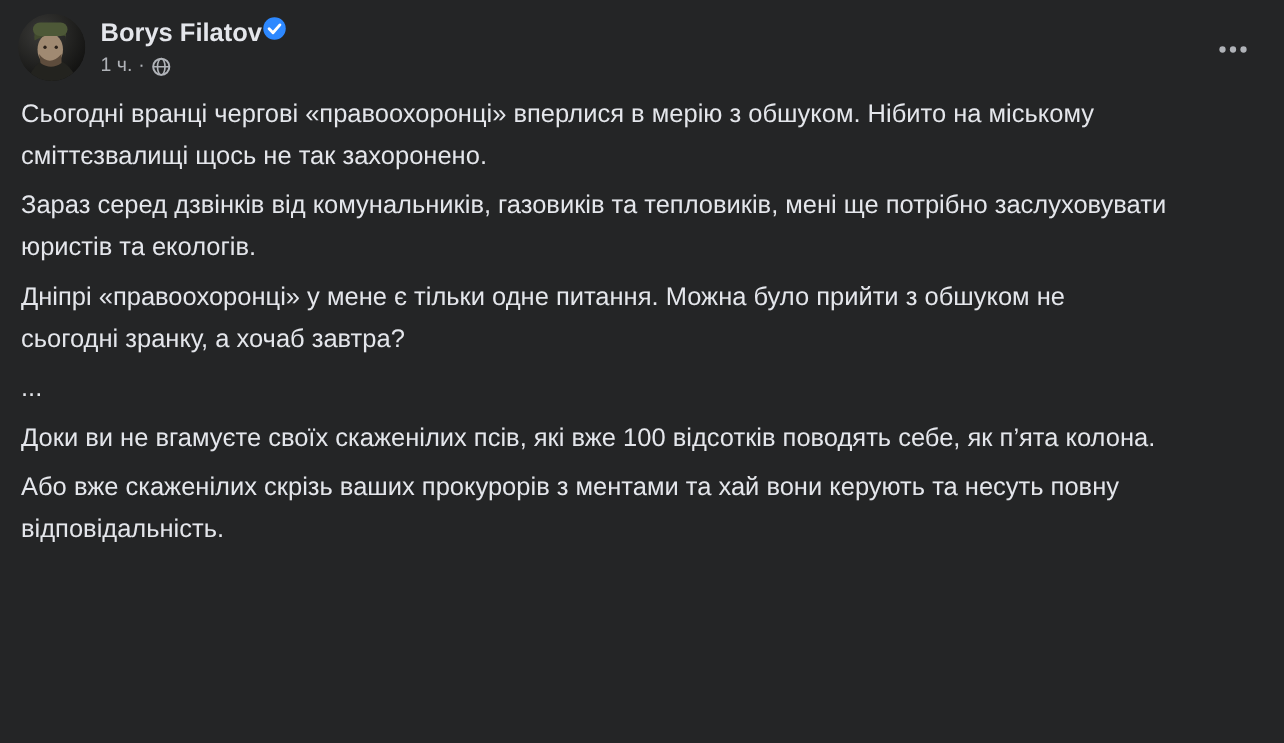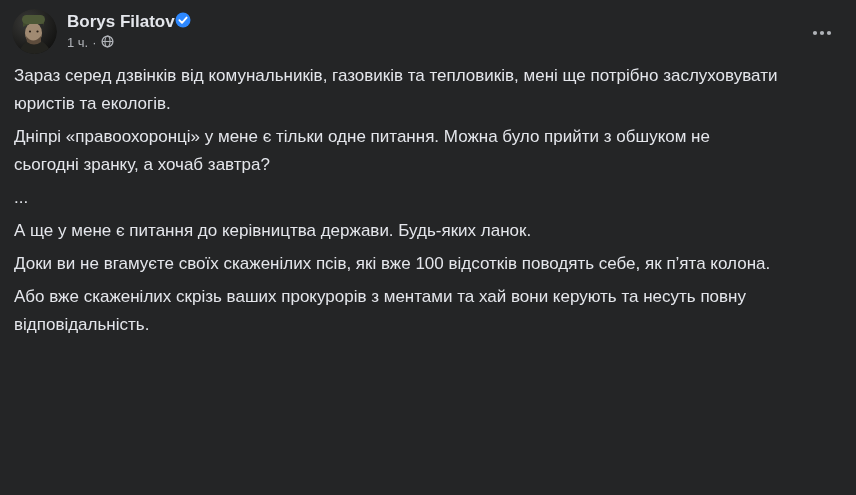--- a/index.html
+++ b/index.html
@@ -15,21 +15,21 @@
   }
   .post{width:856px;height:495px;position:relative;}
   .post-header{
     display:flex;align-items:flex-start;
     padding:9px 16px 0 12px;
   }
   .avatar-wrap{width:45px;height:45px;border-radius:50%;overflow:hidden;flex:0 0 45px;cursor:pointer;}
   .header-text{margin-left:10px;flex:1 1 auto;padding-top:2px;}
   .author-row{display:flex;align-items:center;gap:0;}
   .author-name{font-size:17px;font-weight:bold;color:var(--text-primary);line-height:21px;cursor:pointer;}
-  .meta-row{display:flex;align-items:flex-start;gap:4px;margin-top:3px;color:var(--text-secondary);font-size:13px;line-height:16px;}
+  .meta-row{display:flex;align-items:flex-end;gap:4px;margin-top:3px;color:var(--text-secondary);font-size:13px;line-height:16px;}
   .menu-btn{
     margin-left:auto;margin-top:10px;
     width:36px;height:28px;border-radius:6px;
     display:flex;align-items:center;justify-content:center;cursor:pointer;
   }
   .post-body{padding:8px 16px 0 14px;}
   .para{
     margin:0 0 5px 0;
     font-size:17px;line-height:28px;
     white-space:pre-line;
@@ -101,24 +101,25 @@
       <svg width="20" height="6" viewBox="0 0 20 6">
         <circle cx="3" cy="3" r="2.1" fill="#b0b3b8"></circle>
         <circle cx="10" cy="3" r="2.1" fill="#b0b3b8"></circle>
         <circle cx="17" cy="3" r="2.1" fill="#b0b3b8"></circle>
       </svg>
     </div>
 
   </div>
 
   <div class="post-body">
+      <p class="para">Сьогодні вранці чергові «правоохоронці» вперлися в мерію з обшуком. Нібито на міському
+сміттєзвалищі щось не так захоронено.</p>
       <p class="para">Зараз серед дзвінків від комунальників, газовиків та тепловиків, мені ще потрібно заслуховувати
 юристів та екологів.</p>
       <p class="para">Дніпрі «правоохоронці» у мене є тільки одне питання. Можна було прийти з обшуком не
 сьогодні зранку, а хочаб завтра?</p>
       <p class="para">...</p>
-      <p class="para">А ще у мене є питання до керівництва держави. Будь-яких ланок.</p>
       <p class="para">Доки ви не вгамуєте своїх скаженілих псів, які вже 100 відсотків поводять себе, як п’ята колона.</p>
       <p class="para">Або вже скаженілих скрізь ваших прокурорів з ментами та хай вони керують та несуть повну
 відповідальність.</p>
     </div>
 
 </div>
 
 </body></html>

